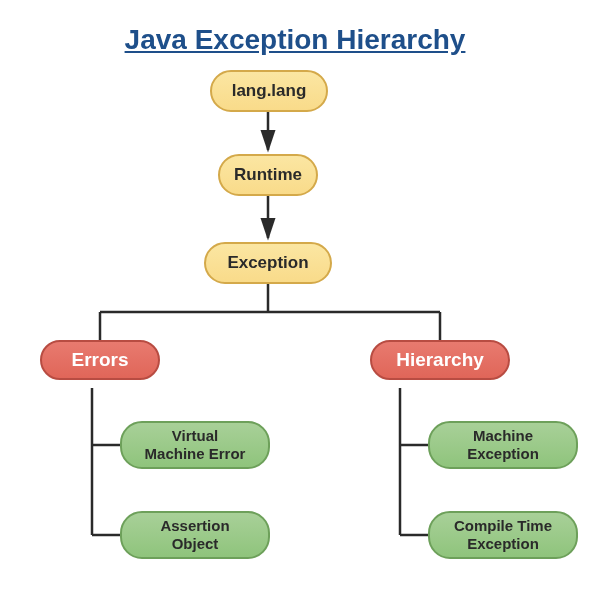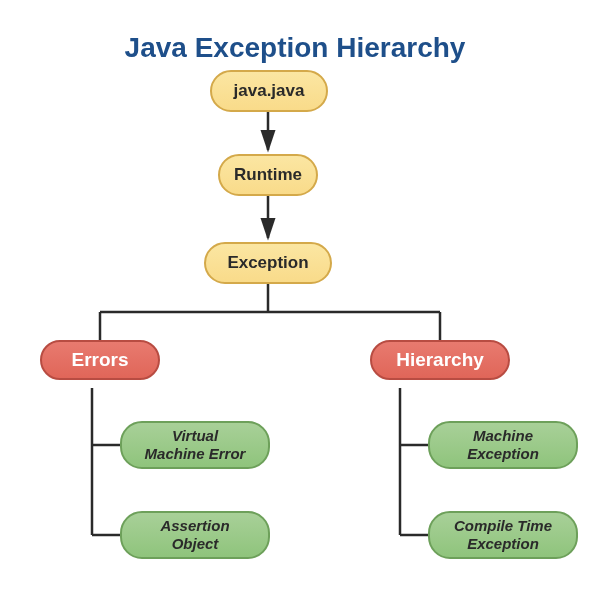--- a/index.html
+++ b/index.html
@@ -8,21 +8,22 @@
     height: 606px;
     background: #ffffff;
     font-family: Arial, Helvetica, sans-serif;
     position: relative;
   }
   .title {
     text-align: center;
     font-size: 28px;
     font-weight: bold;
     color: #1e4f8a;
-    padding-top: 32px;
+    text-decoration: underline;
+    padding-top: 24px;
   }
   .node {
     position: absolute;
     border-radius: 22px;
     display: flex;
     align-items: center;
     justify-content: center;
     text-align: center;
     font-weight: bold;
     padding: 0 18px;
@@ -38,21 +39,20 @@
     background: linear-gradient(to bottom, #e87a6f, #e06659);
     border: 2px solid #b84c42;
     color: #ffffff;
     font-size: 19px;
     height: 40px;
   }
   .green {
     background: linear-gradient(to bottom, #a8d098, #8fc47c);
     border: 2px solid #6da05a;
     color: #2a2a2a;
-    font-style: italic;
     font-size: 15px;
     height: 48px;
     line-height: 1.2;
   }
   svg.connectors {
     position: absolute;
     top: 0;
     left: 0;
     width: 590px;
     height: 606px;
@@ -91,21 +91,21 @@
 
   <line x1="92" y1="388" x2="92" y2="535" stroke="#2a2a2a" stroke-width="2.5"></line>
   <line x1="92" y1="445" x2="120" y2="445" stroke="#2a2a2a" stroke-width="2.5"></line>
   <line x1="92" y1="535" x2="120" y2="535" stroke="#2a2a2a" stroke-width="2.5"></line>
 
   <line x1="400" y1="388" x2="400" y2="535" stroke="#2a2a2a" stroke-width="2.5"></line>
   <line x1="400" y1="445" x2="428" y2="445" stroke="#2a2a2a" stroke-width="2.5"></line>
   <line x1="400" y1="535" x2="428" y2="535" stroke="#2a2a2a" stroke-width="2.5"></line>
 </svg>
 
-<div class="node yellow" style="left:210px; top:70px; width:118px;">java.java</div>
+<div class="node yellow" style="left:210px; top:70px; width:118px;">lang.lang</div>
 
 <div class="node yellow" style="left:218px; top:154px; width:100px;">Runtime</div>
 
 <div class="node yellow" style="left:204px; top:242px; width:128px;">Exception</div>
 
 <div class="node red" style="left:40px; top:340px; width:120px;">Errors</div>
 
 <div class="node red" style="left:370px; top:340px; width:140px;">Hierarchy</div>
 
 <div class="node green" style="left:120px; top:421px; width:150px;">Virtual Machine Error</div>

